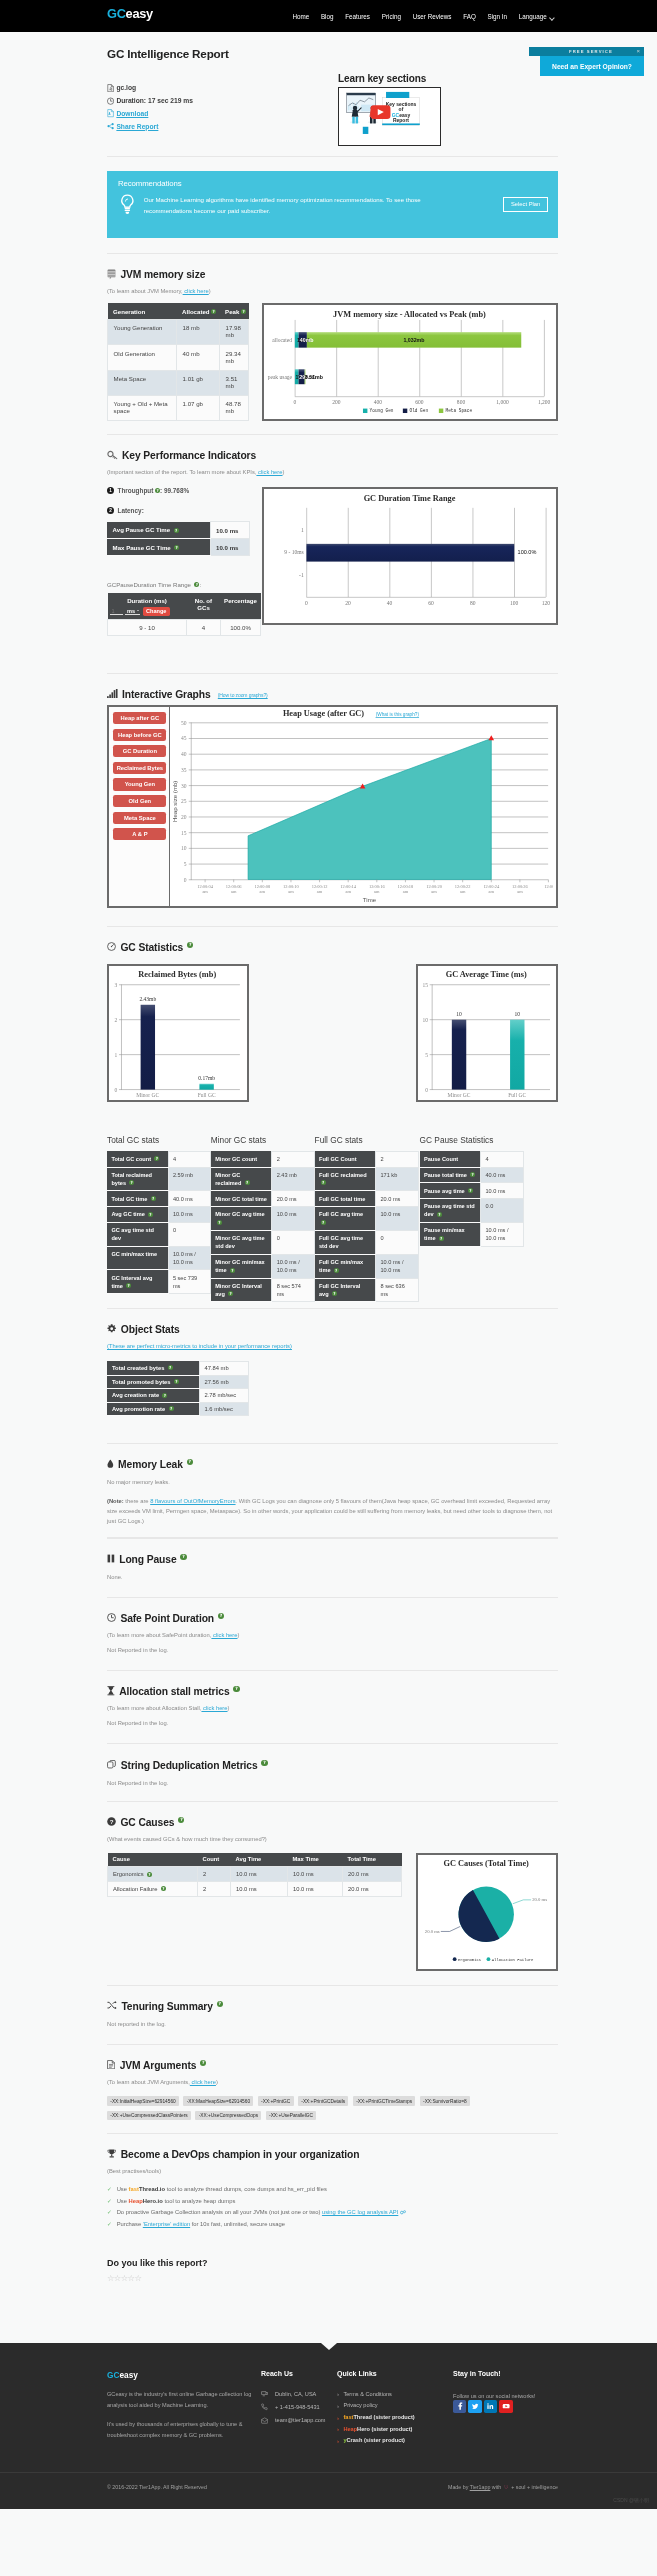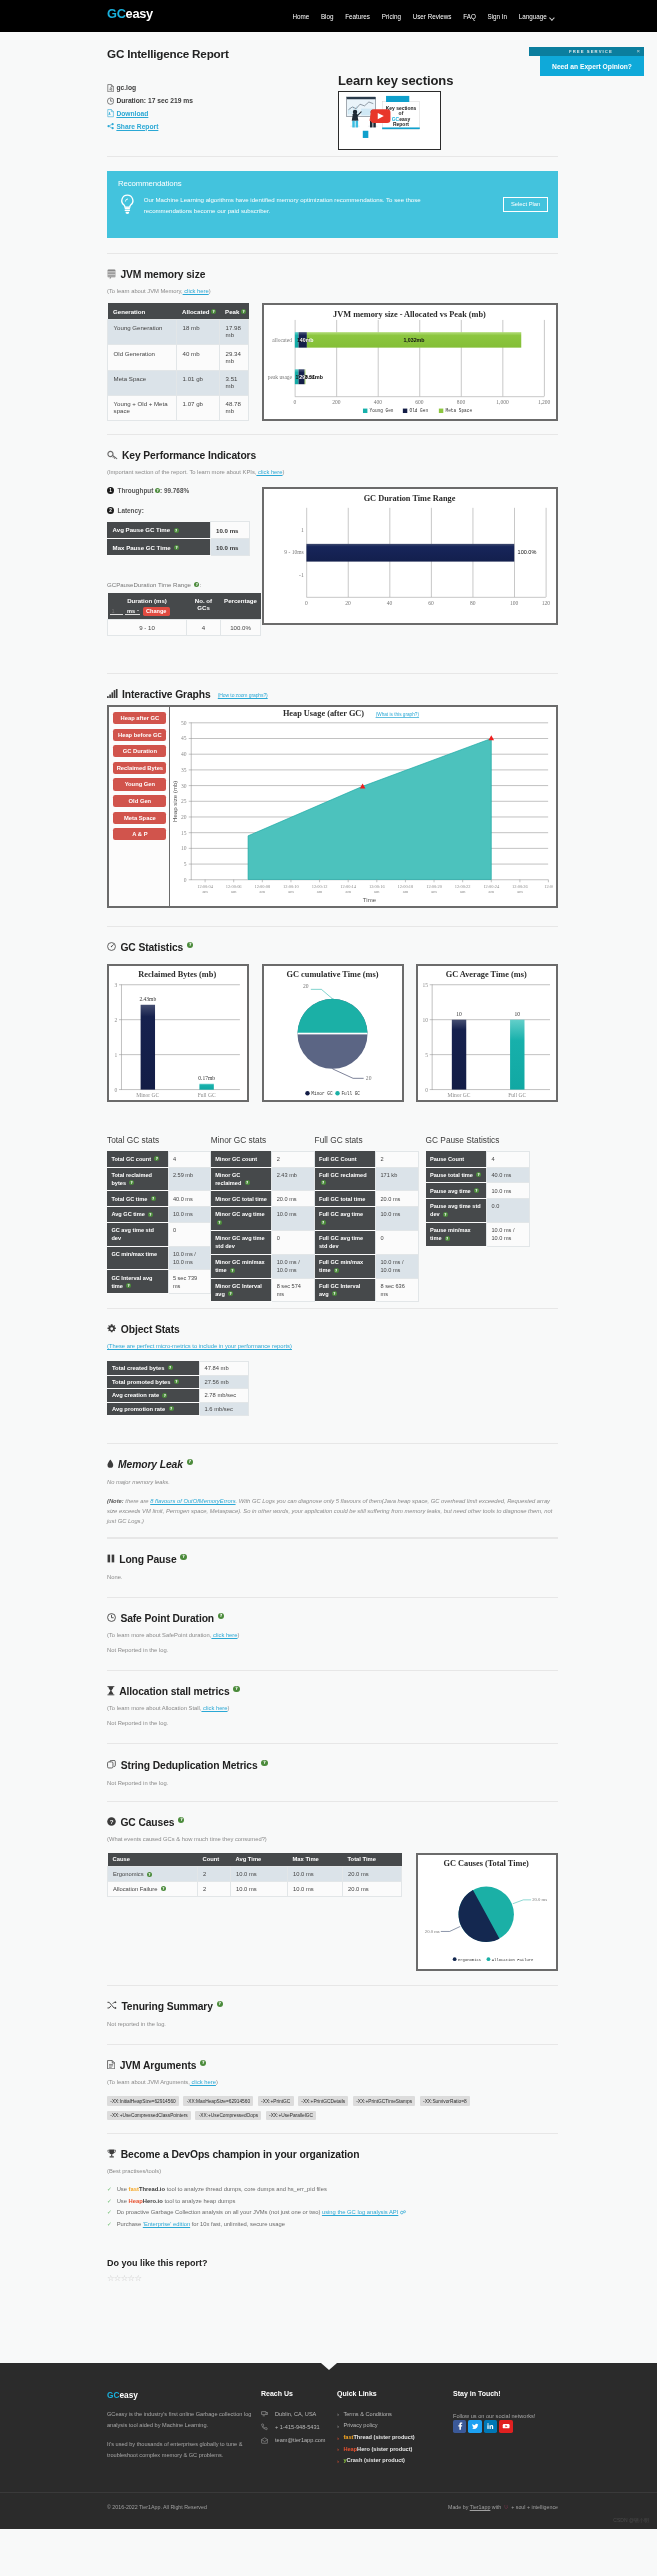--- a/index.html
+++ b/index.html
@@ -27,21 +27,21 @@
   .container { width:451px; margin-left:107px; position:relative; }
 
   
   .report-head { padding-top:15.6px; display:flex; position:relative; height:124px;}
   h1.title { font-size:11.7px; font-weight:bold; color:#222; margin:0 0 21px 0; letter-spacing:-0.2px; line-height:1.1;}
   .meta-row { display:flex; align-items:center; height:12.8px; font-size:6.7px; font-weight:bold; color:#3b3b3b; }
   .meta-row .ic { width:7.2px;height:7.8px;margin-right:2.2px; display:inline-flex; align-items:center; flex:none;}
   .meta-row a { font-weight:bold; text-decoration:underline; }
 
   .learn { position:absolute; left:231px; top:41px; }
-  .learn-title { font-size:13px; font-weight:bold; color:#222; margin-bottom:3.3px; letter-spacing:-0.1px;}
+  .learn-title { font-size:10px; font-weight:bold; color:#222; margin-bottom:3.3px; letter-spacing:-0.1px;}
   .video { width:103px;height:59px;border:0.6px solid #2b2b2b;background:#fff;position:relative;overflow:hidden;}
   .video svg { display:block; }
 
   .promo { position:absolute; left:422px; top:15px; width:115px; }
   .promo-head { background:#0b7e9e; color:#dfe8ea; height:9px; font-size:4.2px; letter-spacing:1.1px; font-weight:bold;
      display:flex;align-items:center;justify-content:flex-end;padding:0 2.8px 0 0; margin-left:0; width:115px;}
   .promo-head span.lbl { margin-right:auto; margin-left:40px;}
   .promo-x { font-size:6.1px; font-weight:normal; color:#bcd4da; line-height:1; }
   .promo-body { background:#0fa9d9; color:#fff; font-weight:bold; font-size:6.7px; height:20px; width:104px; margin-left:11px;
      display:flex;align-items:center;justify-content:center;}
@@ -129,21 +129,21 @@
   .gc3 { display:flex; justify-content:space-between; margin-top:11px;}
   .chartbox.sb { margin-left:0; width:142px; height:138px; }
   .cval3 { font-family:"Liberation Serif", serif; font-size:10px;}
   .qm-big { width:6.1px;height:6.1px;line-height:6.1px;font-size:4.4px;margin-left:3.9px;vertical-align:1.7px;}
 
   
   .stats4 { display:flex; margin-top:33px; }
   .stcol { width:96px; }
   .stcol:nth-child(2){ margin-left:7.8px;}
   .stcol:nth-child(3){ margin-left:7.8px;}
-  .stcol:nth-child(4){ margin-left:15px;}
+  .stcol:nth-child(4){ margin-left:9px;}
   .sttitle { font-size:8.3px; color:#3b3b3b; margin-bottom:5.6px; }
   .t-st { width:104px; table-layout:fixed; border-collapse:collapse;}
   .t-st th { background:#46494b; color:#fff; font-size:5.6px; text-align:left; padding:3.3px 4.4px; font-weight:bold; width:61px;
      border-bottom:0.6px solid #fbfbfb; vertical-align:top; line-height:1.45;}
   .t-st td { font-size:5.6px; padding:3.3px 4.4px; color:#444; vertical-align:top; border:0.6px solid #e2e6e8; line-height:1.45;}
   .t-st td.alt { background:#dbe3e9; }
   .t-st td.plain { background:#fbfbfb; }
 
   
   .t-obj { width:142px; table-layout:fixed; border-collapse:collapse; margin-top:12.2px;}
@@ -178,33 +178,33 @@
   .devlist li { font-size:5.8px; color:#6a6a6a; margin-bottom:5.6px; display:flex; align-items:center; white-space:pre;}
   .chk { color:#4caf50; margin-right:5px; font-size:5.6px;}
   .devlist b { color:#3b3b3b; }
   .ft1 { color:#f5a623 !important; }
   .ft2 { color:#e8512f !important; }
   .ft3 { color:#8cc63f !important; }
   .gearlink { margin-left:1.7px; display:inline-flex;}
   .devops-sec { padding-bottom:16px; }
 
   
-  .rating-sec { padding-top:9.4px; padding-bottom:80px;}
+  .rating-sec { padding-top:9.4px; padding-bottom:60px;}
   .ratetitle { font-size:9px; font-weight:bold; color:#222;}
   .stars { margin-top:5.6px; font-size:8.3px; color:#c8c8c8; letter-spacing:-0.6px;}
   .star { cursor:pointer; }
 
   .bodytext { font-size:5.8px; color:#8a8a8a; margin-top:9px; }
   .notetext { font-size:5.8px; color:#8a8a8a; margin-top:10.6px; line-height:1.75; }
   .notetext b { color:#5a5a5a; }
   .small-sec { padding-bottom:17px; }
   .sdedup-sec { padding-bottom:15.6px; padding-top:15.6px;}
   .gcstat-sec { padding-bottom:5.6px; }
   .objstat-sec { padding-bottom:27px; }
-  .mleak-sec { padding-bottom:11px;font-style:italic; }
+  .mleak-sec { padding-bottom:11px; }
 
   
   .footer { background:#2b2b2b; color:#cfcfcf; position:relative;}
   .footer-arrow { position:absolute; left:50%; margin-left:-8.3px; top:0; width:0;height:0;
     border-left:8.3px solid transparent;border-right:8.3px solid transparent;border-top:7.8px solid #f8f9f9;}
   .footer .inner { width:451px; margin-left:107px; display:flex; padding:27px 0 23px 0;}
   .fc1 { width:154px; }
   .fc2 { width:76px; }
   .fc3 { width:116px; }
   .fc4 { width:104px; }
@@ -740,38 +740,20 @@
           <rect x="163" y="212" width="26" height="10.7" fill="url(#gT3)"></rect>
           <text class="cval3" x="70" y="62" text-anchor="middle" fill="#333">2.43mb</text>
           <text class="cval3" x="176" y="205" text-anchor="middle" fill="#333">0.17mb</text>
           <g class="ctick" text-anchor="middle" fill="#8b8b8b">
               <text x="70" y="236">Minor GC</text>
               <text x="176" y="236">Full GC</text>
             </g>
         </svg>
       </div>
 
-      <div class="chartbox sb">
-        <svg width="137" height="134" viewBox="0 0 246 241" style="font-size:13px">
-          <text class="ctitle" x="123" y="20" text-anchor="middle">GC cumulative Time (ms)</text>
-          <circle cx="123" cy="122" r="63" fill="#5b6584"></circle>
-          <path d="M60 122 A63 63 0 0 1 186 122 Z" fill="#1bb0a6"></path>
-          <rect x="60" y="120" width="126" height="3" fill="#fff"></rect>
-          <path d="M123 59 L103 42 L84 42" fill="none" stroke="#1bb0a6" stroke-width="1"></path>
-          <text class="cval3" x="80" y="40" text-anchor="end" fill="#777">20</text>
-          <path d="M123 185 L160 202 L179 202" fill="none" stroke="#131d46" stroke-width="1"></path>
-          <text class="cval3" x="183" y="205" fill="#777">20</text>
-          <g>
-            <circle cx="78" cy="229" r="4" fill="#131d46"></circle>
-            <text class="cleg" x="85" y="232">Minor GC</text>
-            <circle cx="132" cy="229" r="4" fill="#1bb0a6"></circle>
-            <text class="cleg" x="139" y="232">Full GC</text>
-          </g>
-        </svg>
-      </div>
 
       <div class="chartbox sb">
         <svg width="137" height="134" viewBox="0 0 247 241" style="font-size:13px">
           <text class="ctitle" x="123" y="20" text-anchor="middle">GC Average Time (ms)</text>
           <g stroke="#8f8f8f" stroke-width="1">
             <path d="M25 33.5 H238 M25 96.5 H238 M25 159.5 H238 M25 222.5 H238"></path>
             <path d="M25.5 33 V223"></path>
             <path d="M21 33.5 H25 M21 96.5 H25 M21 159.5 H25 M21 222.5 H25"></path>
           </g>
           <g class="ctick" text-anchor="end" fill="#8b8b8b">

